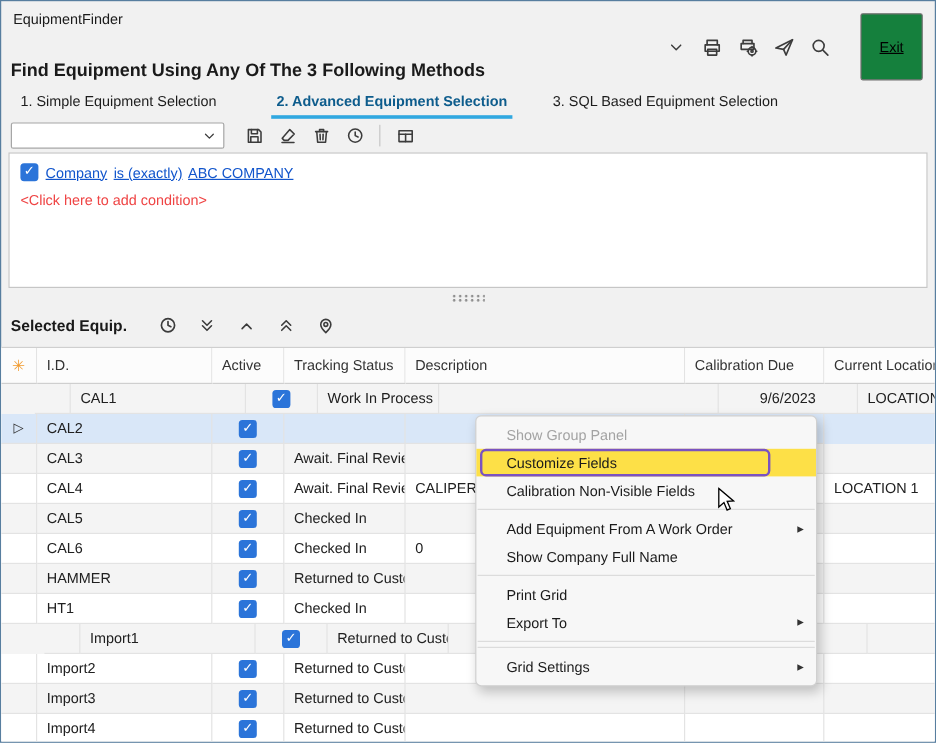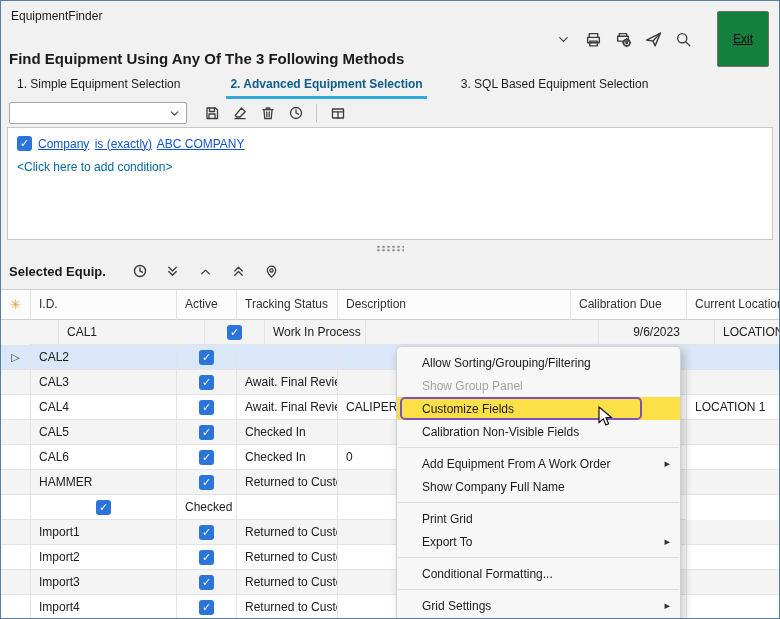--- a/index.html
+++ b/index.html
@@ -35,21 +35,21 @@
   .combo-value { flex: 1; }
   .tbtn { width: 23px; height: 23px; display: flex; align-items: center; justify-content: center; cursor: pointer; }
   .tbtn svg, .combo svg { stroke: #3c3c3c; fill: none; stroke-width: 1.3; stroke-linecap: round; stroke-linejoin: round; }
   .tsep { width: 1px; height: 18px; background: #c6c6c6; margin: 0 4px; }
 
   
   .condition-panel { position: absolute; top: 126px; left: 6px; right: 6px; height: 113px;
                      background: #fff; border: 1px solid #c6c6c6; padding: 8px 9px; }
   .condition-line { display: flex; align-items: center; gap: 6px; }
   .clink { color: #1155cc; text-decoration: underline; cursor: pointer; margin-right: 2px; }
-  .add-condition { color: #0369a1; margin-top: 9px; cursor: pointer; }
+  .add-condition { color: #ef4444; margin-top: 9px; cursor: pointer; }
   .cbx { width: 15px; height: 15px; background: #2b74d9; border-radius: 3px; color: #fff;
          font-size: 11px; line-height: 15px; text-align: center; display: inline-block; cursor: pointer; flex: 0 0 auto; }
 
   
   .splitter { position: absolute; top: 241px; left: 0; right: 0; height: 12px;
               display: flex; align-items: center; justify-content: center; cursor: row-resize; }
   .grip { width: 28px; height: 7px;
           background-image: radial-gradient(circle, #8f8f8f 1px, transparent 1.4px);
           background-size: 5px 3.5px; }
 
@@ -329,79 +329,77 @@
           <div class="cell active-cell">
             <span class="cbx"><span>✓</span></span>
           </div>
           <div class="cell">Returned to Custo</div>
           <div class="cell"></div>
           <div class="cell center"></div>
           <div class="cell"></div>
         </div>
         <div class="grid-row" style="grid-template-columns: 30px 146px 60px 101px 233px 116px 94px;">
           <div class="cell ind"></div>
+          <div class="cell">HT1</div>
           <div class="cell active-cell">
             <span class="cbx"><span>✓</span></span>
           </div>
           <div class="cell">Checked In</div>
           <div class="cell"></div>
           <div class="cell center"></div>
           <div class="cell"></div>
         </div>
+        <div class="grid-row alt" style="grid-template-columns: 30px 146px 60px 101px 233px 116px 94px; padding-left: 36px;">
+          <div class="cell ind"></div>
+          <div class="cell">Import1</div>
+          <div class="cell active-cell">
+            <span class="cbx"><span>✓</span></span>
+          </div>
+          <div class="cell">Returned to Custo</div>
+          <div class="cell"></div>
+          <div class="cell center"></div>
+          <div class="cell"></div>
+        </div>
+        <div class="grid-row" style="grid-template-columns: 30px 146px 60px 101px 233px 116px 94px;">
+          <div class="cell ind"></div>
+          <div class="cell">Import2</div>
+          <div class="cell active-cell">
+            <span class="cbx"><span>✓</span></span>
+          </div>
+          <div class="cell">Returned to Custo</div>
+          <div class="cell"></div>
+          <div class="cell center"></div>
+          <div class="cell"></div>
+        </div>
         <div class="grid-row alt" style="grid-template-columns: 30px 146px 60px 101px 233px 116px 94px;">
           <div class="cell ind"></div>
-          <div class="cell">Import1</div>
+          <div class="cell">Import3</div>
           <div class="cell active-cell">
             <span class="cbx"><span>✓</span></span>
           </div>
           <div class="cell">Returned to Custo</div>
           <div class="cell"></div>
           <div class="cell center"></div>
           <div class="cell"></div>
         </div>
         <div class="grid-row" style="grid-template-columns: 30px 146px 60px 101px 233px 116px 94px;">
           <div class="cell ind"></div>
-          <div class="cell">Import2</div>
+          <div class="cell">Import4</div>
           <div class="cell active-cell">
             <span class="cbx"><span>✓</span></span>
           </div>
           <div class="cell">Returned to Custo</div>
           <div class="cell"></div>
           <div class="cell center"></div>
           <div class="cell"></div>
         </div>
-        <div class="grid-row alt" style="grid-template-columns: 30px 146px 60px 101px 233px 116px 94px;">
-          <div class="cell ind"></div>
-          <div class="cell">Import3</div>
-          <div class="cell active-cell">
-            <span class="cbx"><span>✓</span></span>
-          </div>
-          <div class="cell">Returned to Custo</div>
-          <div class="cell"></div>
-          <div class="cell center"></div>
-          <div class="cell"></div>
-        </div>
-        <div class="grid-row" style="grid-template-columns: 30px 146px 60px 101px 233px 116px 94px;">
-          <div class="cell ind"></div>
-          <div class="cell">Import4</div>
-          <div class="cell active-cell">
-            <span class="cbx"><span>✓</span></span>
-          </div>
-          <div class="cell">Returned to Custo</div>
-          <div class="cell"></div>
-          <div class="cell center"></div>
-          <div class="cell"></div>
-        </div>
       </div>
   </div>
 
   <div class="context-menu">
-      <div class="menu-item">
-        <span class="mi-label">Allow Sorting/Grouping/Filtering</span>
-      </div>
       <div class="menu-item disabled">
         <span class="mi-label">Show Group Panel</span>
       </div>
       <div class="menu-item highlighted">
         <span class="mi-label">Customize Fields</span>
         <div class="purple-box"></div>
       </div>
       <div class="menu-item">
         <span class="mi-label">Calibration Non-Visible Fields</span>
       </div>
@@ -415,23 +413,20 @@
       </div>
       <div class="menu-sep"></div>
       <div class="menu-item">
         <span class="mi-label">Print Grid</span>
       </div>
       <div class="menu-item">
         <span class="mi-label">Export To</span>
         <span class="mi-arrow">▸</span>
       </div>
       <div class="menu-sep"></div>
-      <div class="menu-item">
-        <span class="mi-label">Conditional Formatting...</span>
-      </div>
       <div class="menu-sep"></div>
       <div class="menu-item">
         <span class="mi-label">Grid Settings</span>
         <span class="mi-arrow">▸</span>
       </div>
     </div>
 
   <svg class="cursor" width="16" height="22" viewBox="0 0 16 22">
     <path d="M1 1 L1 16.5 L5.3 12.8 L7.9 19 L10.6 17.8 L8 11.7 L13.3 11.4 Z" fill="#ffffff" stroke="#000000" stroke-width="1.1"></path>
   </svg>

